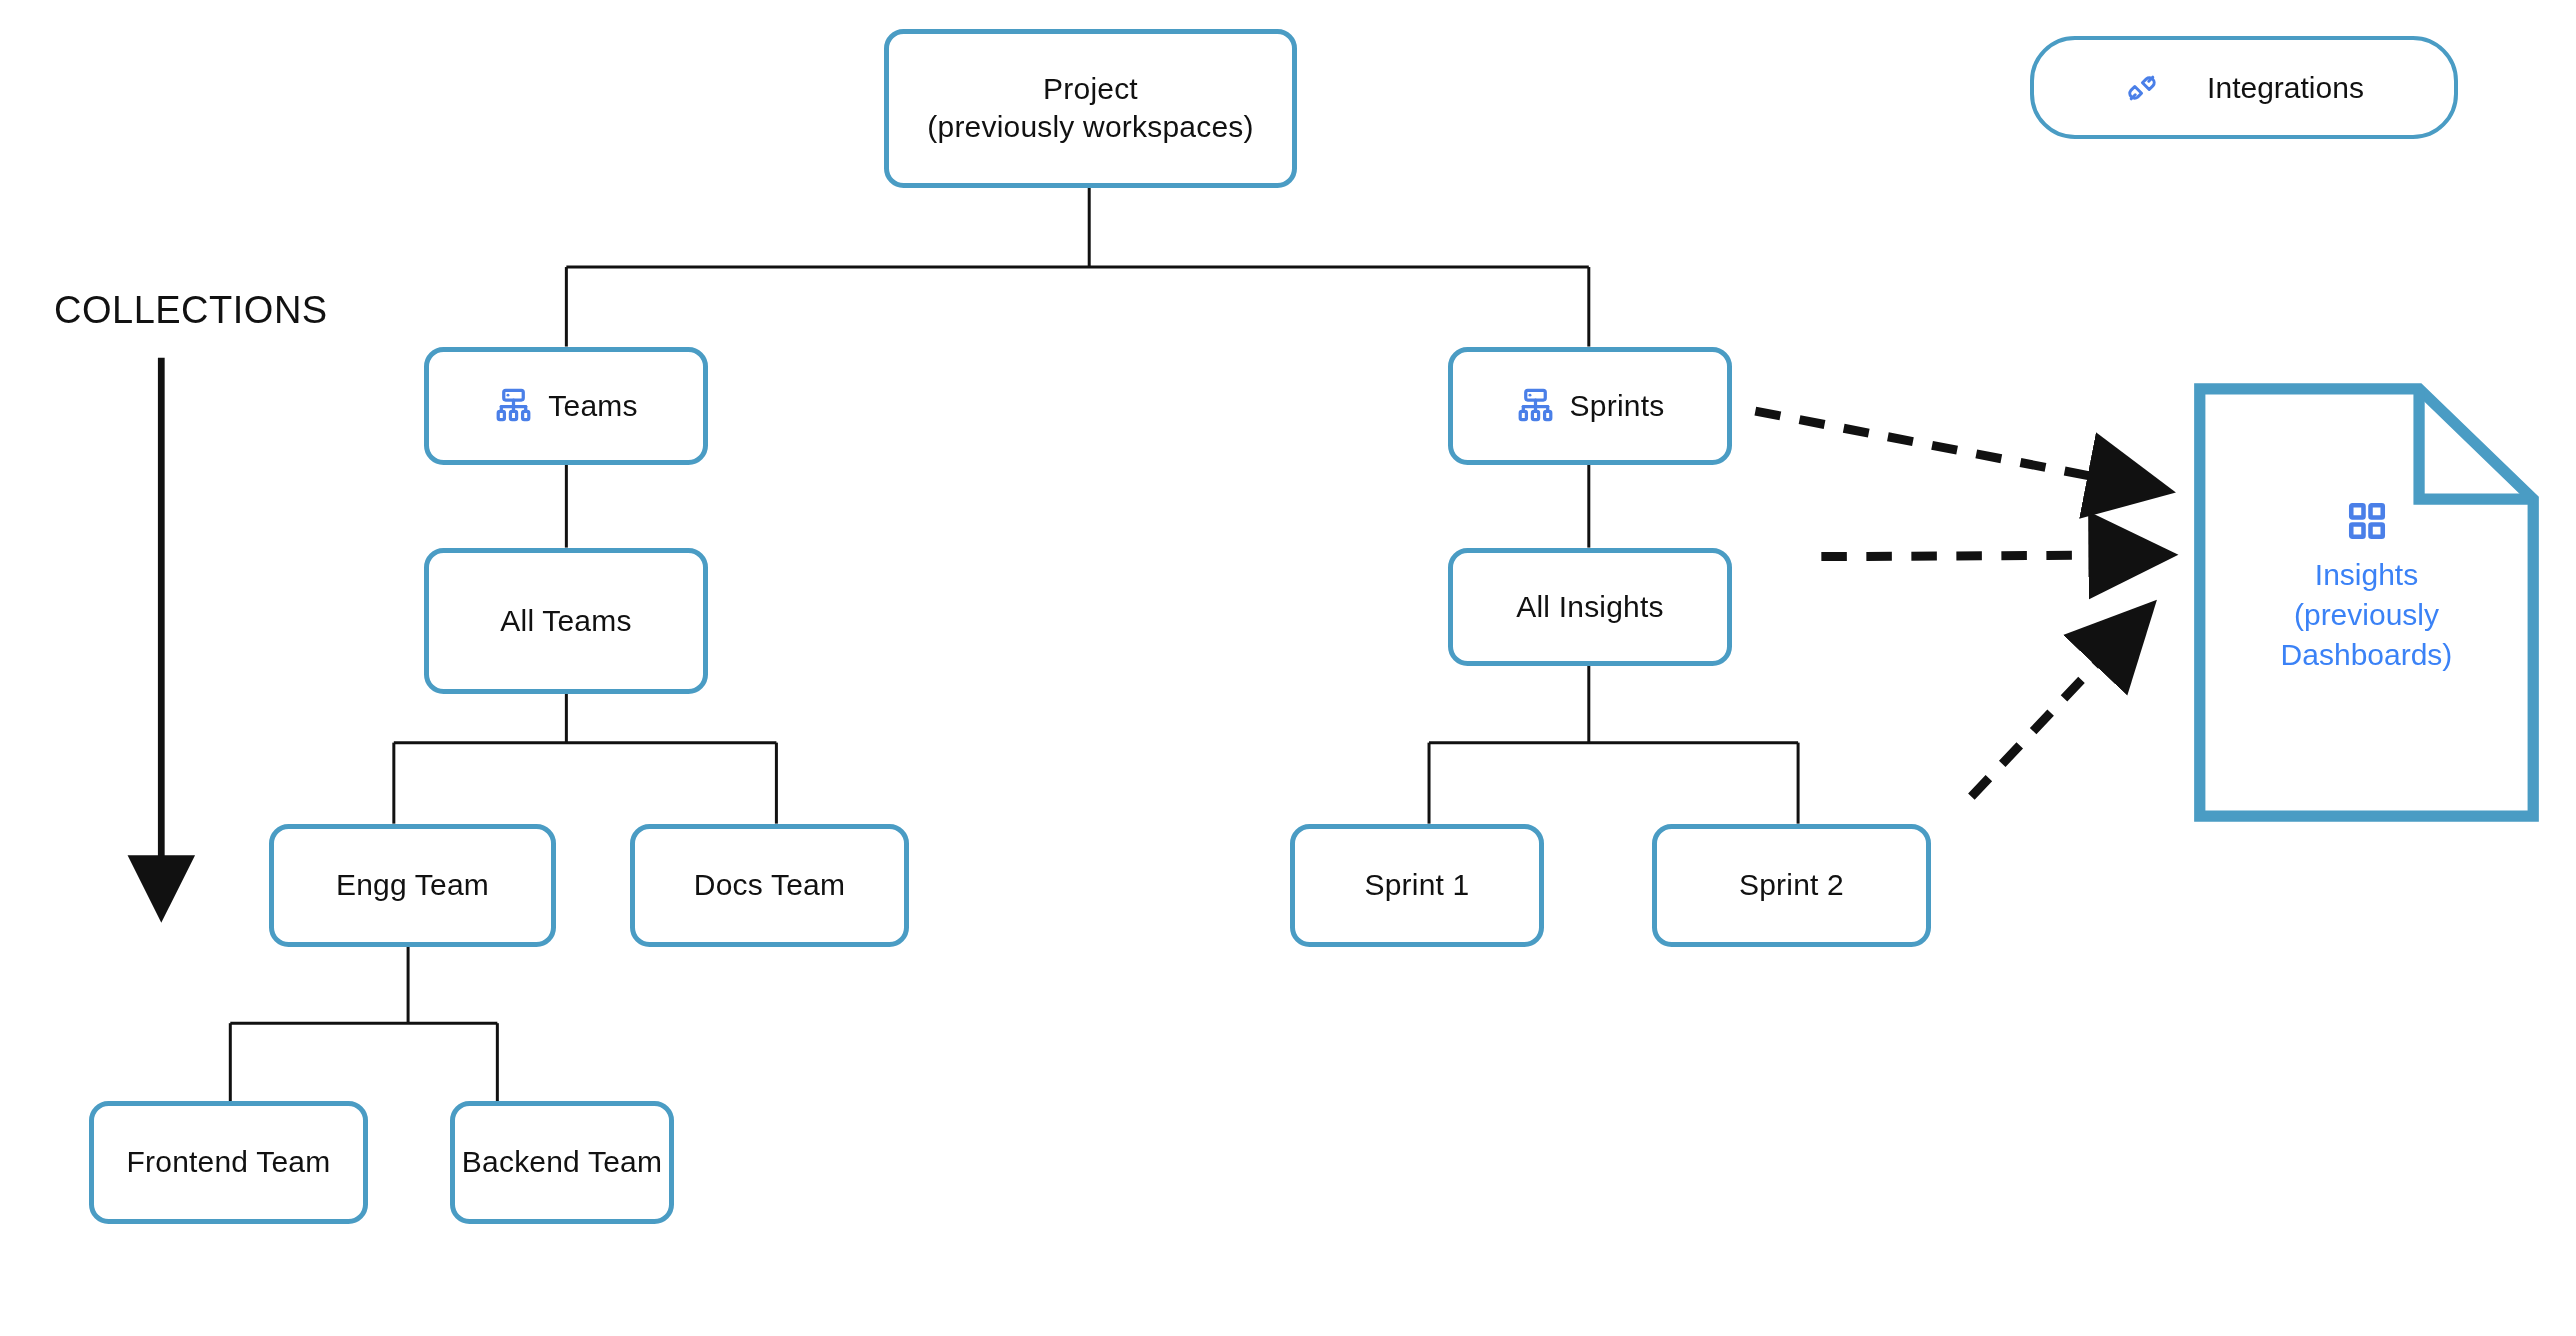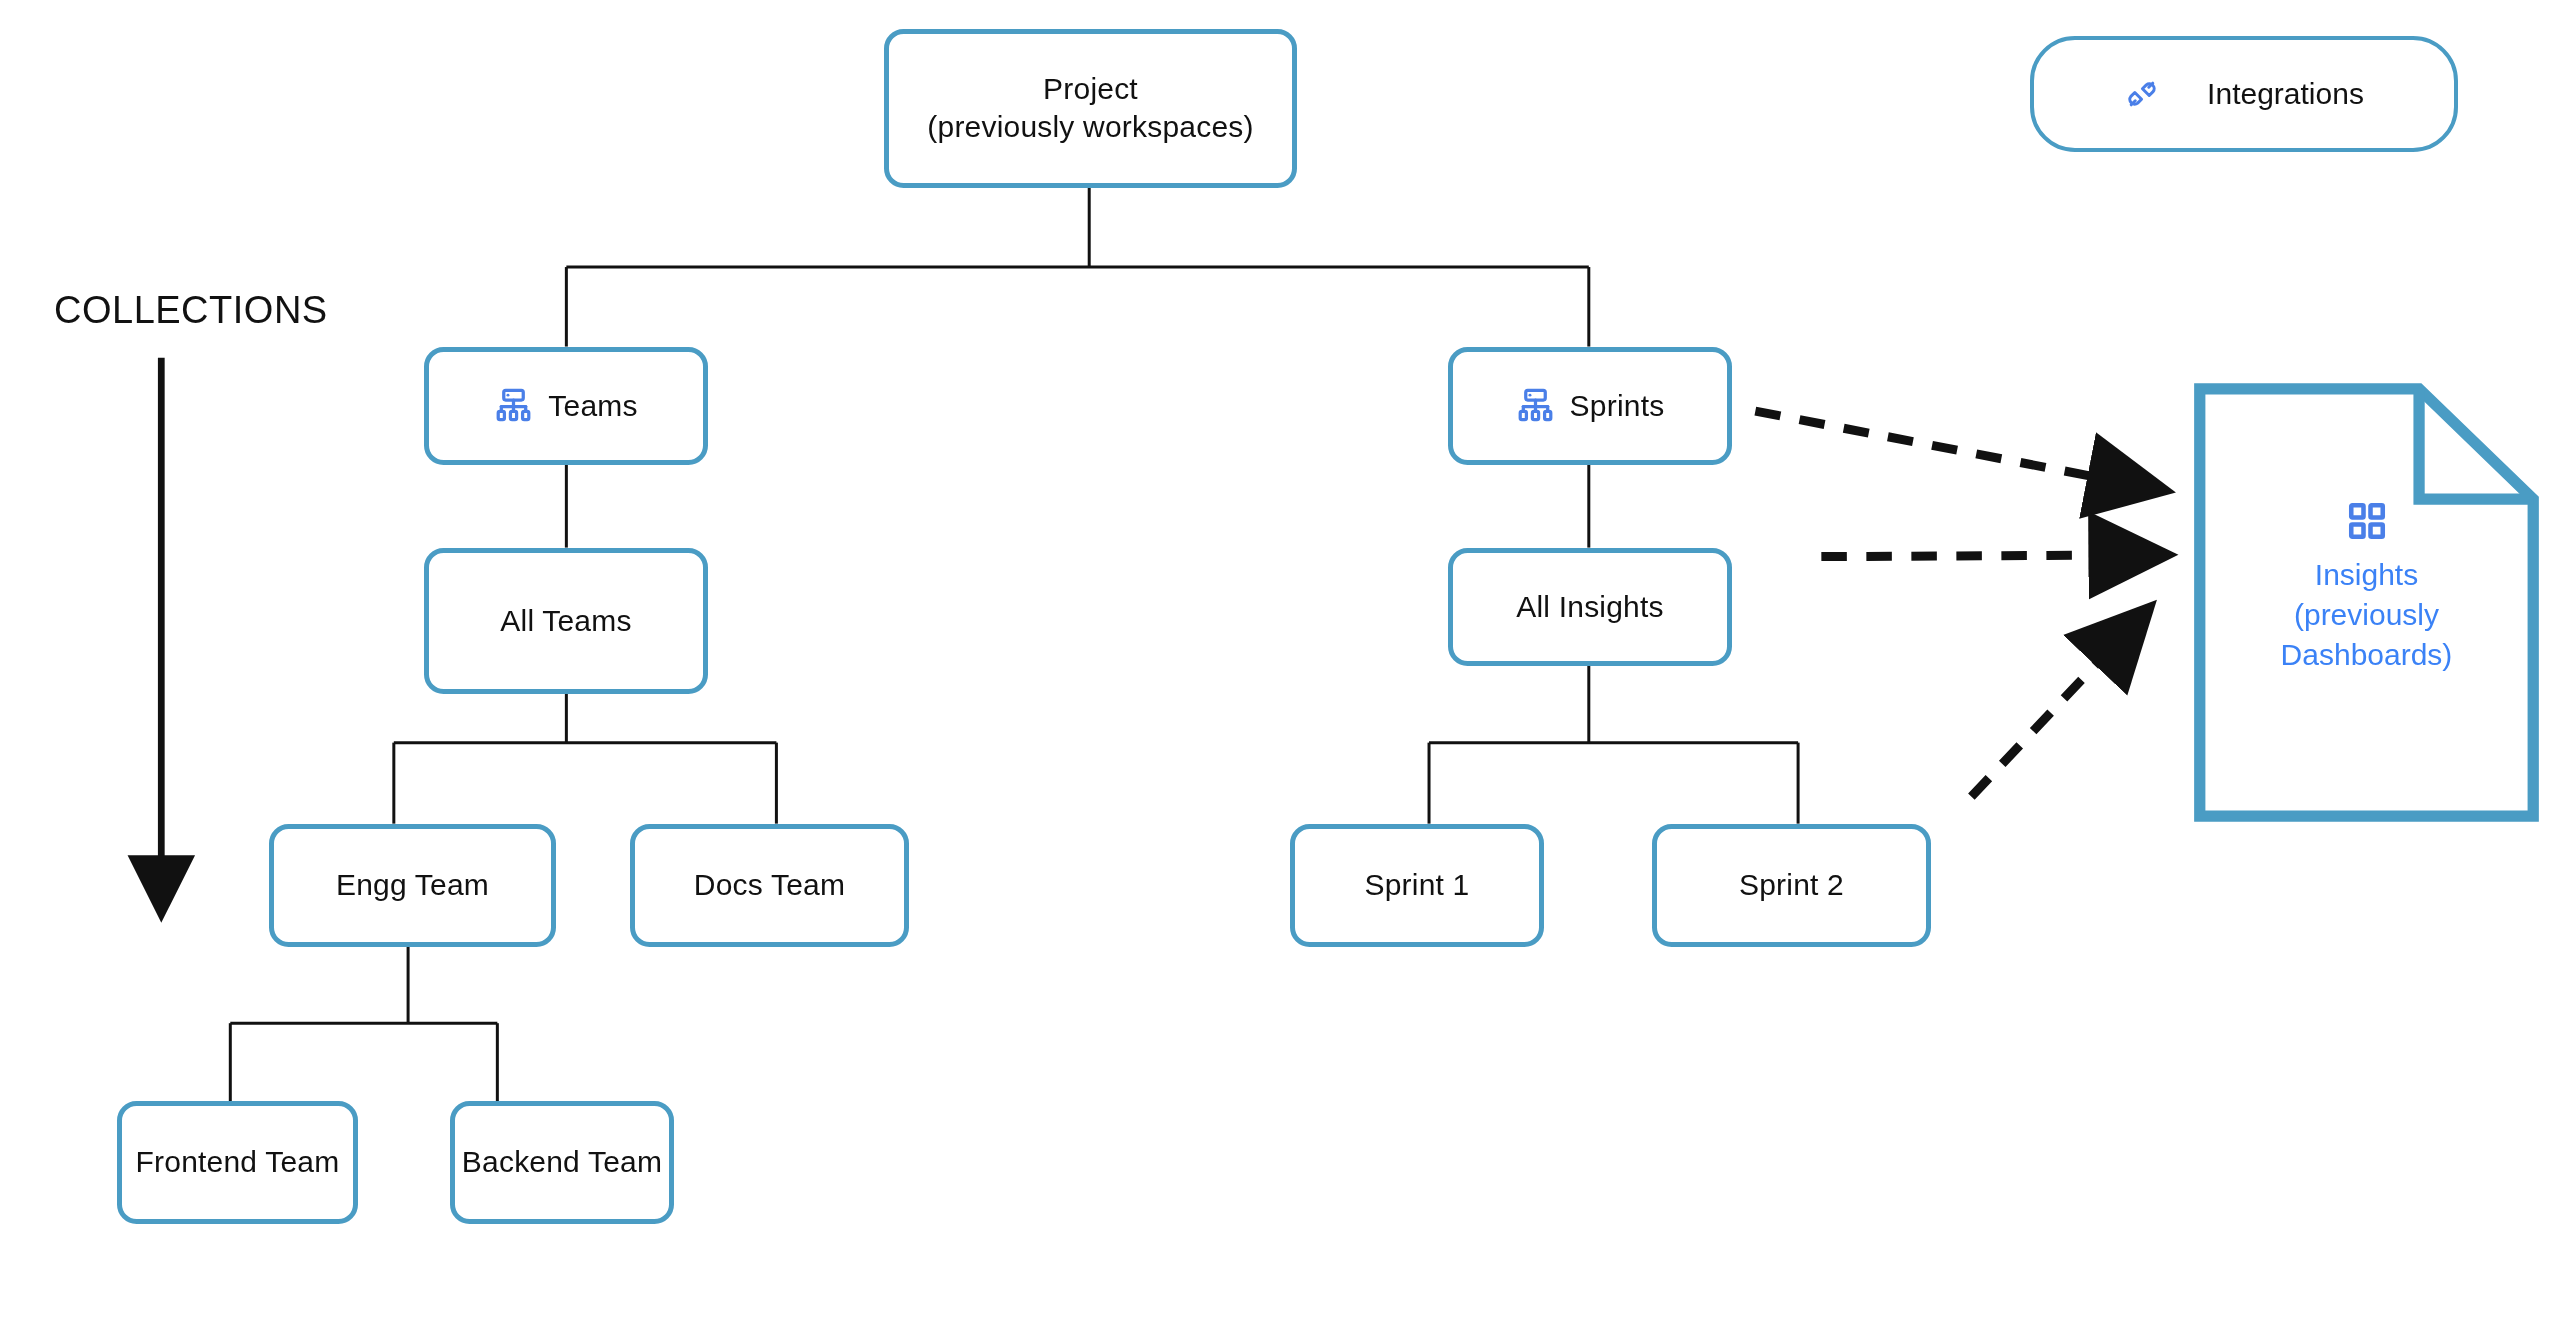--- a/index.html
+++ b/index.html
@@ -212,29 +212,29 @@
   </div>
 
   <div class="node" style="left:1290px; top:824px; width:254px; height:123px;">
     <span class="label">Sprint 1</span>
   </div>
 
   <div class="node" style="left:1652px; top:824px; width:279px; height:123px;">
     <span class="label">Sprint 2</span>
   </div>
 
-  <div class="node" style="left:89px; top:1101px; width:241px; height:123px;margin-left:28px;">
+  <div class="node" style="left:89px; top:1101px; width:279px; height:123px;">
     <span class="label">Frontend Team</span>
   </div>
 
   <div class="node" style="left:450px; top:1101px; width:224px; height:123px;">
     <span class="label">Backend Team</span>
   </div>
 
-  <div class="pill" style="left:2030px; top:36px; width:428px; height:116px;gap:47px;">
+  <div class="pill" style="left:2030px; top:36px; width:428px; height:103px;gap:47px;">
     <span class="icon">
       <svg width="36" height="36" viewBox="0 0 24 24" fill="none" stroke="#4a7fe8" stroke-width="2" stroke-linecap="round" stroke-linejoin="round">
         <path d="M7.5 16.5 L4.8 19.2"></path>
         <path d="M16.5 7.5 L19.2 4.8"></path>
         <path d="M9.1 18.1 a3.2 3.2 0 0 1 -4.5 -4.5 l2.6 -2.6 4.5 4.5 z"></path>
         <path d="M14.9 5.9 a3.2 3.2 0 0 1 4.5 4.5 l-2.6 2.6 -4.5 -4.5 z"></path>
       </svg>
     </span>
     <span>Integrations</span>
   </div>

